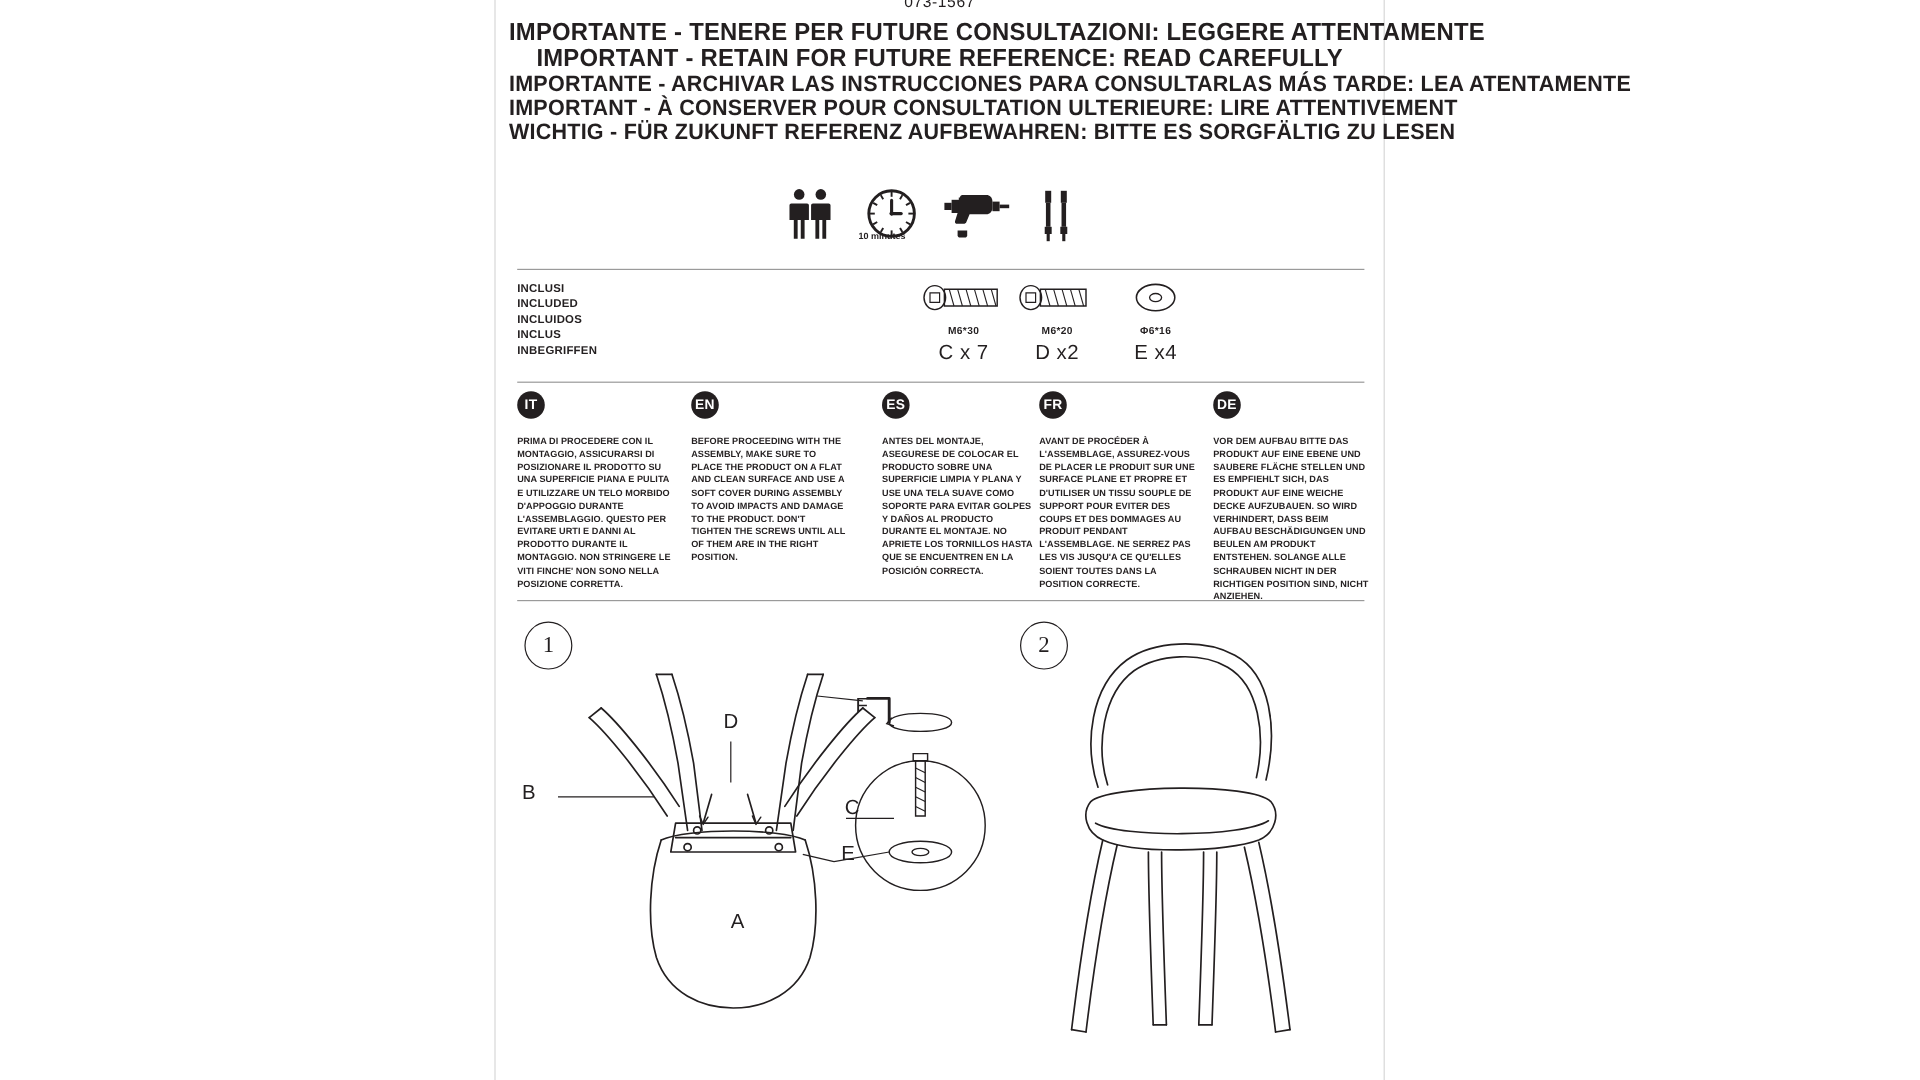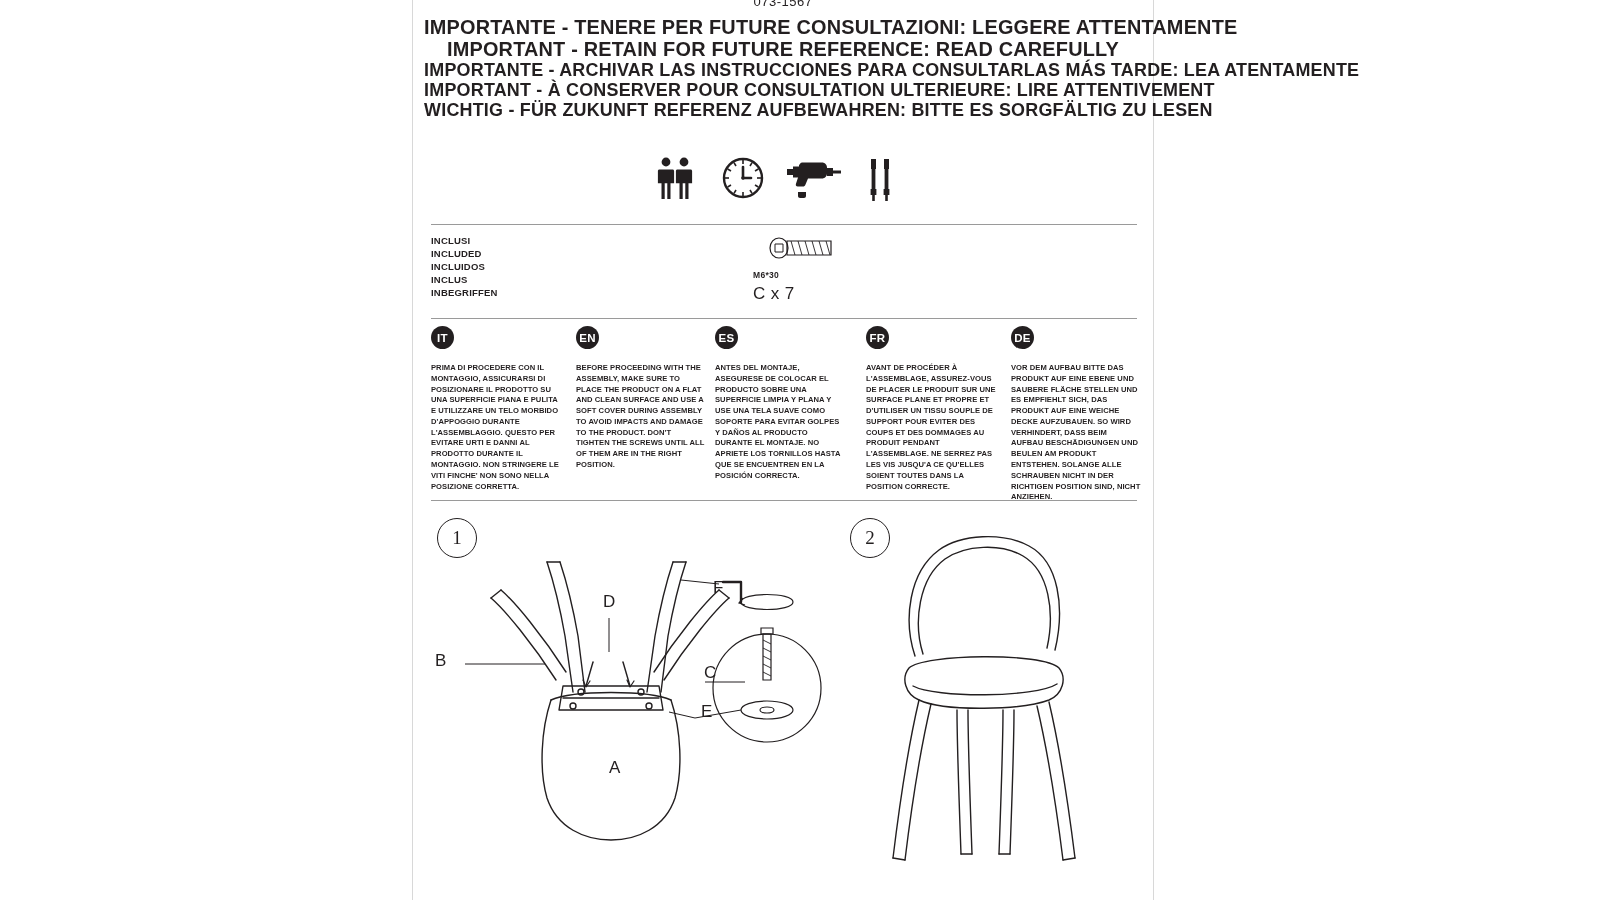--- a/index.html
+++ b/index.html
@@ -113,21 +113,21 @@
   
   .parts {
     position: absolute;
     left: 0;
     top: 226px;
     width: 100%;
     height: 90px;
   }
   .part {
     position: absolute;
-    text-align: left;
+    text-align: center;
     color: #231f20;
   }
   .part .plabel {
     font-size: 17px;
     font-family: "Liberation Sans", sans-serif;
     letter-spacing: 0.4px;
   }
   .part .psize {
     font-size: 8.5px;
     font-weight: bold;
@@ -265,20 +265,21 @@
             <path d="M5.6 32h5.8v6H5.6z"></path>
             <path d="M7.2 38h2.6v6H7.2z"></path>
             <path d="M19 2h5v10h-5z"></path>
             <path d="M19.6 12h3.8v20h-3.8z"></path>
             <path d="M18.6 32h5.8v6h-5.8z"></path>
             <path d="M20.2 38h2.6v6h-2.6z"></path>
           </g>
         </svg>
       </div>
     </div>
+    <div class="picto-time-label" style="left:-48px;">10 minutes</div>
 
     <div class="rule r1"></div>
     <div class="rule r2"></div>
     <div class="rule r3"></div>
 
     <div class="included">
       <div>INCLUSI</div>
       <div>INCLUDED</div>
       <div>INCLUIDOS</div>
       <div>INCLUS</div>
@@ -302,34 +303,62 @@
               <line x1="59" y1="11" x2="63" y2="25"></line>
               <line x1="66" y1="11" x2="70" y2="25"></line>
               <line x1="73" y1="11" x2="77" y2="25"></line>
             </g>
           </svg>
         </div>
         <div class="psize">M6*30</div>
         <div class="plabel" style="margin-top:4px;">C x 7</div>
       </div>
 
-
+      <div class="part" style="left:418px; top:4px; width:100px;">
+        <div style="height:40px;">
+          <svg width="100" height="36" viewBox="0 0 100 36">
+            <ellipse cx="28" cy="18" rx="9" ry="10" fill="none" stroke="#231f20" stroke-width="1.2"></ellipse>
+            <path d="M24 14 h8 v8 h-8 z" fill="none" stroke="#231f20" stroke-width="1"></path>
+            <path d="M36 11 L74 11 L74 25 L36 25 Z" fill="none" stroke="#231f20" stroke-width="1.2"></path>
+            <g stroke="#231f20" stroke-width="0.9">
+              <line x1="40" y1="11" x2="44" y2="25"></line>
+              <line x1="47" y1="11" x2="51" y2="25"></line>
+              <line x1="54" y1="11" x2="58" y2="25"></line>
+              <line x1="61" y1="11" x2="65" y2="25"></line>
+              <line x1="68" y1="11" x2="72" y2="25"></line>
+            </g>
+          </svg>
+        </div>
+        <div class="psize">M6*20</div>
+        <div class="plabel" style="margin-top:4px;">D x2</div>
+      </div>
+
+      <div class="part" style="left:500px; top:4px; width:100px;">
+        <div style="height:40px;">
+          <svg width="100" height="36" viewBox="0 0 100 36">
+            <ellipse cx="50" cy="18" rx="16" ry="11" fill="none" stroke="#231f20" stroke-width="1.3"></ellipse>
+            <ellipse cx="50" cy="18" rx="5" ry="3.4" fill="none" stroke="#231f20" stroke-width="1.1"></ellipse>
+          </svg>
+        </div>
+        <div class="psize">Φ6*16</div>
+        <div class="plabel" style="margin-top:4px;">E x4</div>
+      </div>
 
     </div>
 
     <div class="langs">
       <div class="langcol" style="left:145px;">
         <div class="badge">EN</div>
         <div class="langtext">BEFORE PROCEEDING WITH THE ASSEMBLY, MAKE SURE TO PLACE THE PRODUCT ON A FLAT AND CLEAN SURFACE AND USE A SOFT COVER DURING ASSEMBLY TO AVOID IMPACTS AND DAMAGE TO THE PRODUCT. DON'T TIGHTEN THE SCREWS UNTIL ALL OF THEM ARE IN THE RIGHT POSITION.</div>
       </div>
       <div class="langcol" style="left:0px;">
         <div class="badge">IT</div>
         <div class="langtext">PRIMA DI PROCEDERE CON IL MONTAGGIO, ASSICURARSI DI POSIZIONARE IL PRODOTTO SU UNA SUPERFICIE PIANA E PULITA E UTILIZZARE UN TELO MORBIDO D'APPOGGIO DURANTE L'ASSEMBLAGGIO. QUESTO PER EVITARE URTI E DANNI AL PRODOTTO DURANTE IL MONTAGGIO. NON STRINGERE LE VITI FINCHE' NON SONO NELLA POSIZIONE CORRETTA.</div>
       </div>
-      <div class="langcol" style="left:284px;">
+      <div class="langcol" style="left:304px;">
         <div class="badge">ES</div>
         <div class="langtext">ANTES DEL MONTAJE, ASEGURESE DE COLOCAR EL PRODUCTO SOBRE UNA SUPERFICIE LIMPIA Y PLANA Y USE UNA TELA SUAVE COMO SOPORTE PARA EVITAR GOLPES Y DAÑOS AL PRODUCTO DURANTE EL MONTAJE. NO APRIETE LOS TORNILLOS HASTA QUE SE ENCUENTREN EN LA POSICIÓN CORRECTA.</div>
       </div>
       <div class="langcol" style="left:435px;">
         <div class="badge">FR</div>
         <div class="langtext">AVANT DE PROCÉDER À L'ASSEMBLAGE, ASSUREZ-VOUS DE PLACER LE PRODUIT SUR UNE SURFACE PLANE ET PROPRE ET D'UTILISER UN TISSU SOUPLE DE SUPPORT POUR EVITER DES COUPS ET DES DOMMAGES AU PRODUIT PENDANT L'ASSEMBLAGE. NE SERREZ PAS LES VIS JUSQU'A CE QU'ELLES SOIENT TOUTES DANS LA POSITION CORRECTE.</div>
       </div>
       <div class="langcol" style="left:580px;">
         <div class="badge">DE</div>
         <div class="langtext">VOR DEM AUFBAU BITTE DAS PRODUKT AUF EINE EBENE UND SAUBERE FLÄCHE STELLEN UND ES EMPFIEHLT SICH, DAS PRODUKT AUF EINE WEICHE DECKE AUFZUBAUEN. SO WIRD VERHINDERT, DASS BEIM AUFBAU BESCHÄDIGUNGEN UND BEULEN AM PRODUKT ENTSTEHEN. SOLANGE ALLE SCHRAUBEN NICHT IN DER RICHTIGEN POSITION SIND, NICHT ANZIEHEN.</div>

